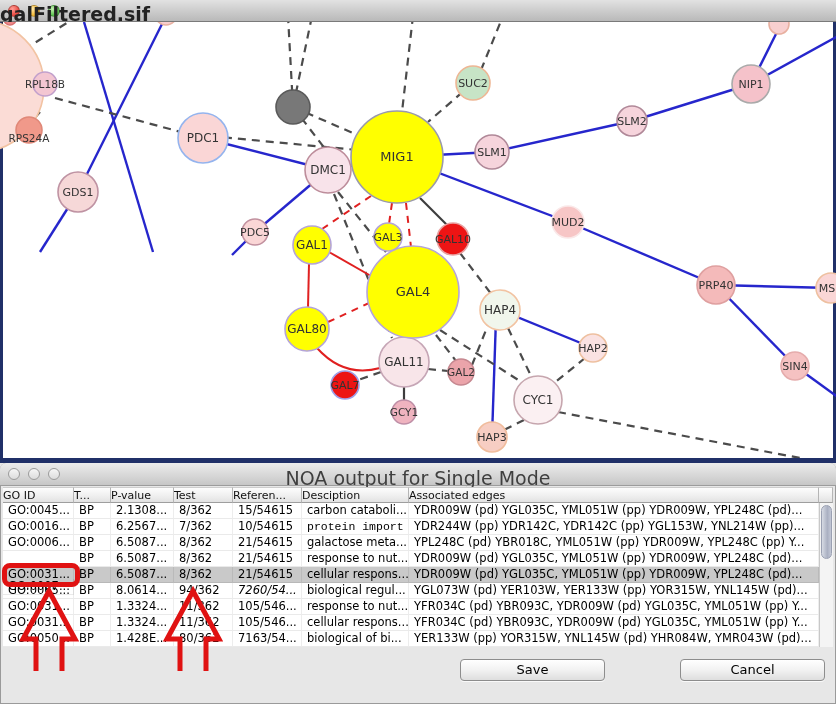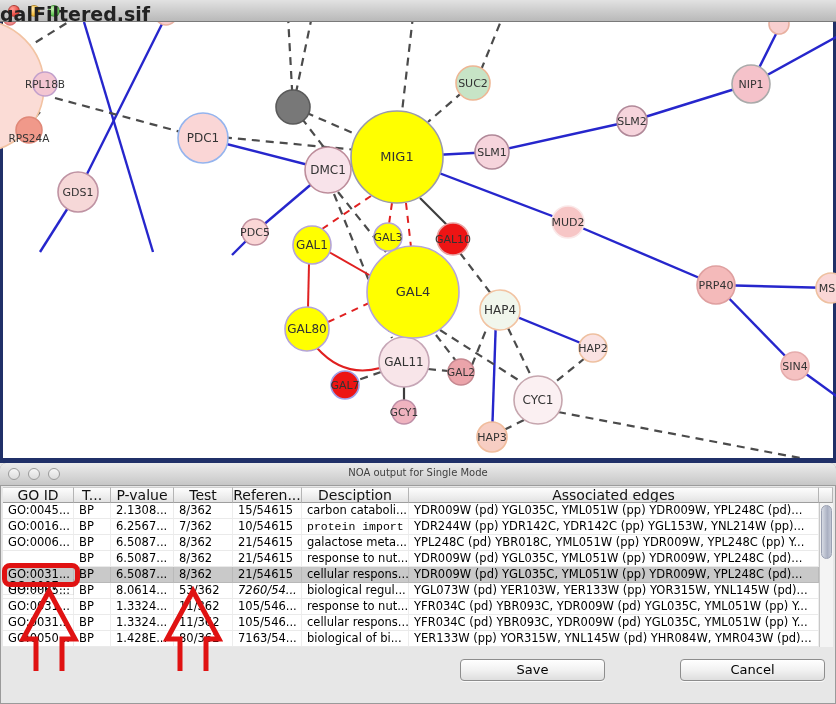--- a/index.html
+++ b/index.html
@@ -22,27 +22,27 @@
 
   
   #noa-window{position:absolute;left:0;top:463px;width:836px;height:241px;
     background:#e7e7e7;border-radius:6px 6px 0 0;box-shadow:0 0 0 1px #9a9a9a inset;}
   #noa-titlebar{position:absolute;left:0;top:0;width:836px;height:23px;
     background:linear-gradient(#ececec,#d2d2d2 70%,#c6c6c6);
     border-bottom:1px solid #9c9c9c;border-radius:6px 6px 0 0;box-sizing:border-box;}
   .glight{width:12px;height:12px;border-radius:50%;box-sizing:border-box;
     border:1px solid #9b9b9b;background:linear-gradient(#f6f6f6,#dcdcdc);}
   #noa-title{position:absolute;left:0;right:0;top:4px;text-align:center;
-    font-size:10px;color:#3f3f3f;}
+    font-size:19px;color:#3f3f3f;}
 
   
   #noa-table{position:absolute;left:3px;top:24px;width:830px;height:125px;}
   #thead{position:absolute;left:0;top:0;height:16px;display:flex;}
-  .hcell{box-sizing:border-box;height:16px;line-height:15px;text-align:center;
-    font-size:14px;color:#111;
+  .hcell{box-sizing:border-box;height:16px;line-height:15px;
+    font-size:11px;color:#111;
     background:linear-gradient(#fdfdfd,#eeeeee 60%,#e2e2e2);
     border-top:1px solid #cdcdcd;border-bottom:1px solid #9e9e9e;border-right:1px solid #b5b5b5;
     overflow:hidden;white-space:nowrap;}
   #tbody{position:absolute;left:0;top:16px;background:#fff;}
   .trow{display:flex;height:16px;background:#fff;}
   .trow.sel{background:#c9c9c9;}
   .tcell{box-sizing:border-box;height:16px;line-height:15px;padding-left:5px;
     font-size:11.5px;color:#000;border-right:1px solid rgba(0,0,0,.07);
     border-bottom:1px solid rgba(0,0,0,.08);overflow:hidden;white-space:nowrap;}
   #vscroll{position:absolute;right:0;top:16px;width:14px;height:144px;
@@ -262,21 +262,21 @@
           <div class="tcell" style="width: 63px;">6.5087...</div>
           <div class="tcell" style="width: 59px;">8/362</div>
           <div class="tcell" style="width: 69px;">21/54615</div>
           <div class="tcell" style="width: 107px;">cellular respons...</div>
           <div class="tcell" style="width: 410px;">YDR009W (pd) YGL035C, YML051W (pp) YDR009W, YPL248C (pd)...</div>
         </div>
         <div class="trow">
           <div class="tcell" style="width: 71px;">GO:0065...</div>
           <div class="tcell" style="width: 37px;">BP</div>
           <div class="tcell" style="width: 63px;">8.0614...</div>
-          <div class="tcell" style="width: 59px;">53/362</div>
+          <div class="tcell" style="width: 59px;">94/362</div>
           <div class="tcell" style="width: 69px; font-style: italic;">7260/54...</div>
           <div class="tcell" style="width: 107px;">biological regul...</div>
           <div class="tcell" style="width: 410px;">YGL073W (pd) YER103W, YER133W (pp) YOR315W, YNL145W (pd)...</div>
         </div>
         <div class="trow">
           <div class="tcell" style="width: 71px;">GO:0031...</div>
           <div class="tcell" style="width: 37px;">BP</div>
           <div class="tcell" style="width: 63px;">1.3324...</div>
           <div class="tcell" style="width: 59px;">11/362</div>
           <div class="tcell" style="width: 69px;">105/546...</div>

